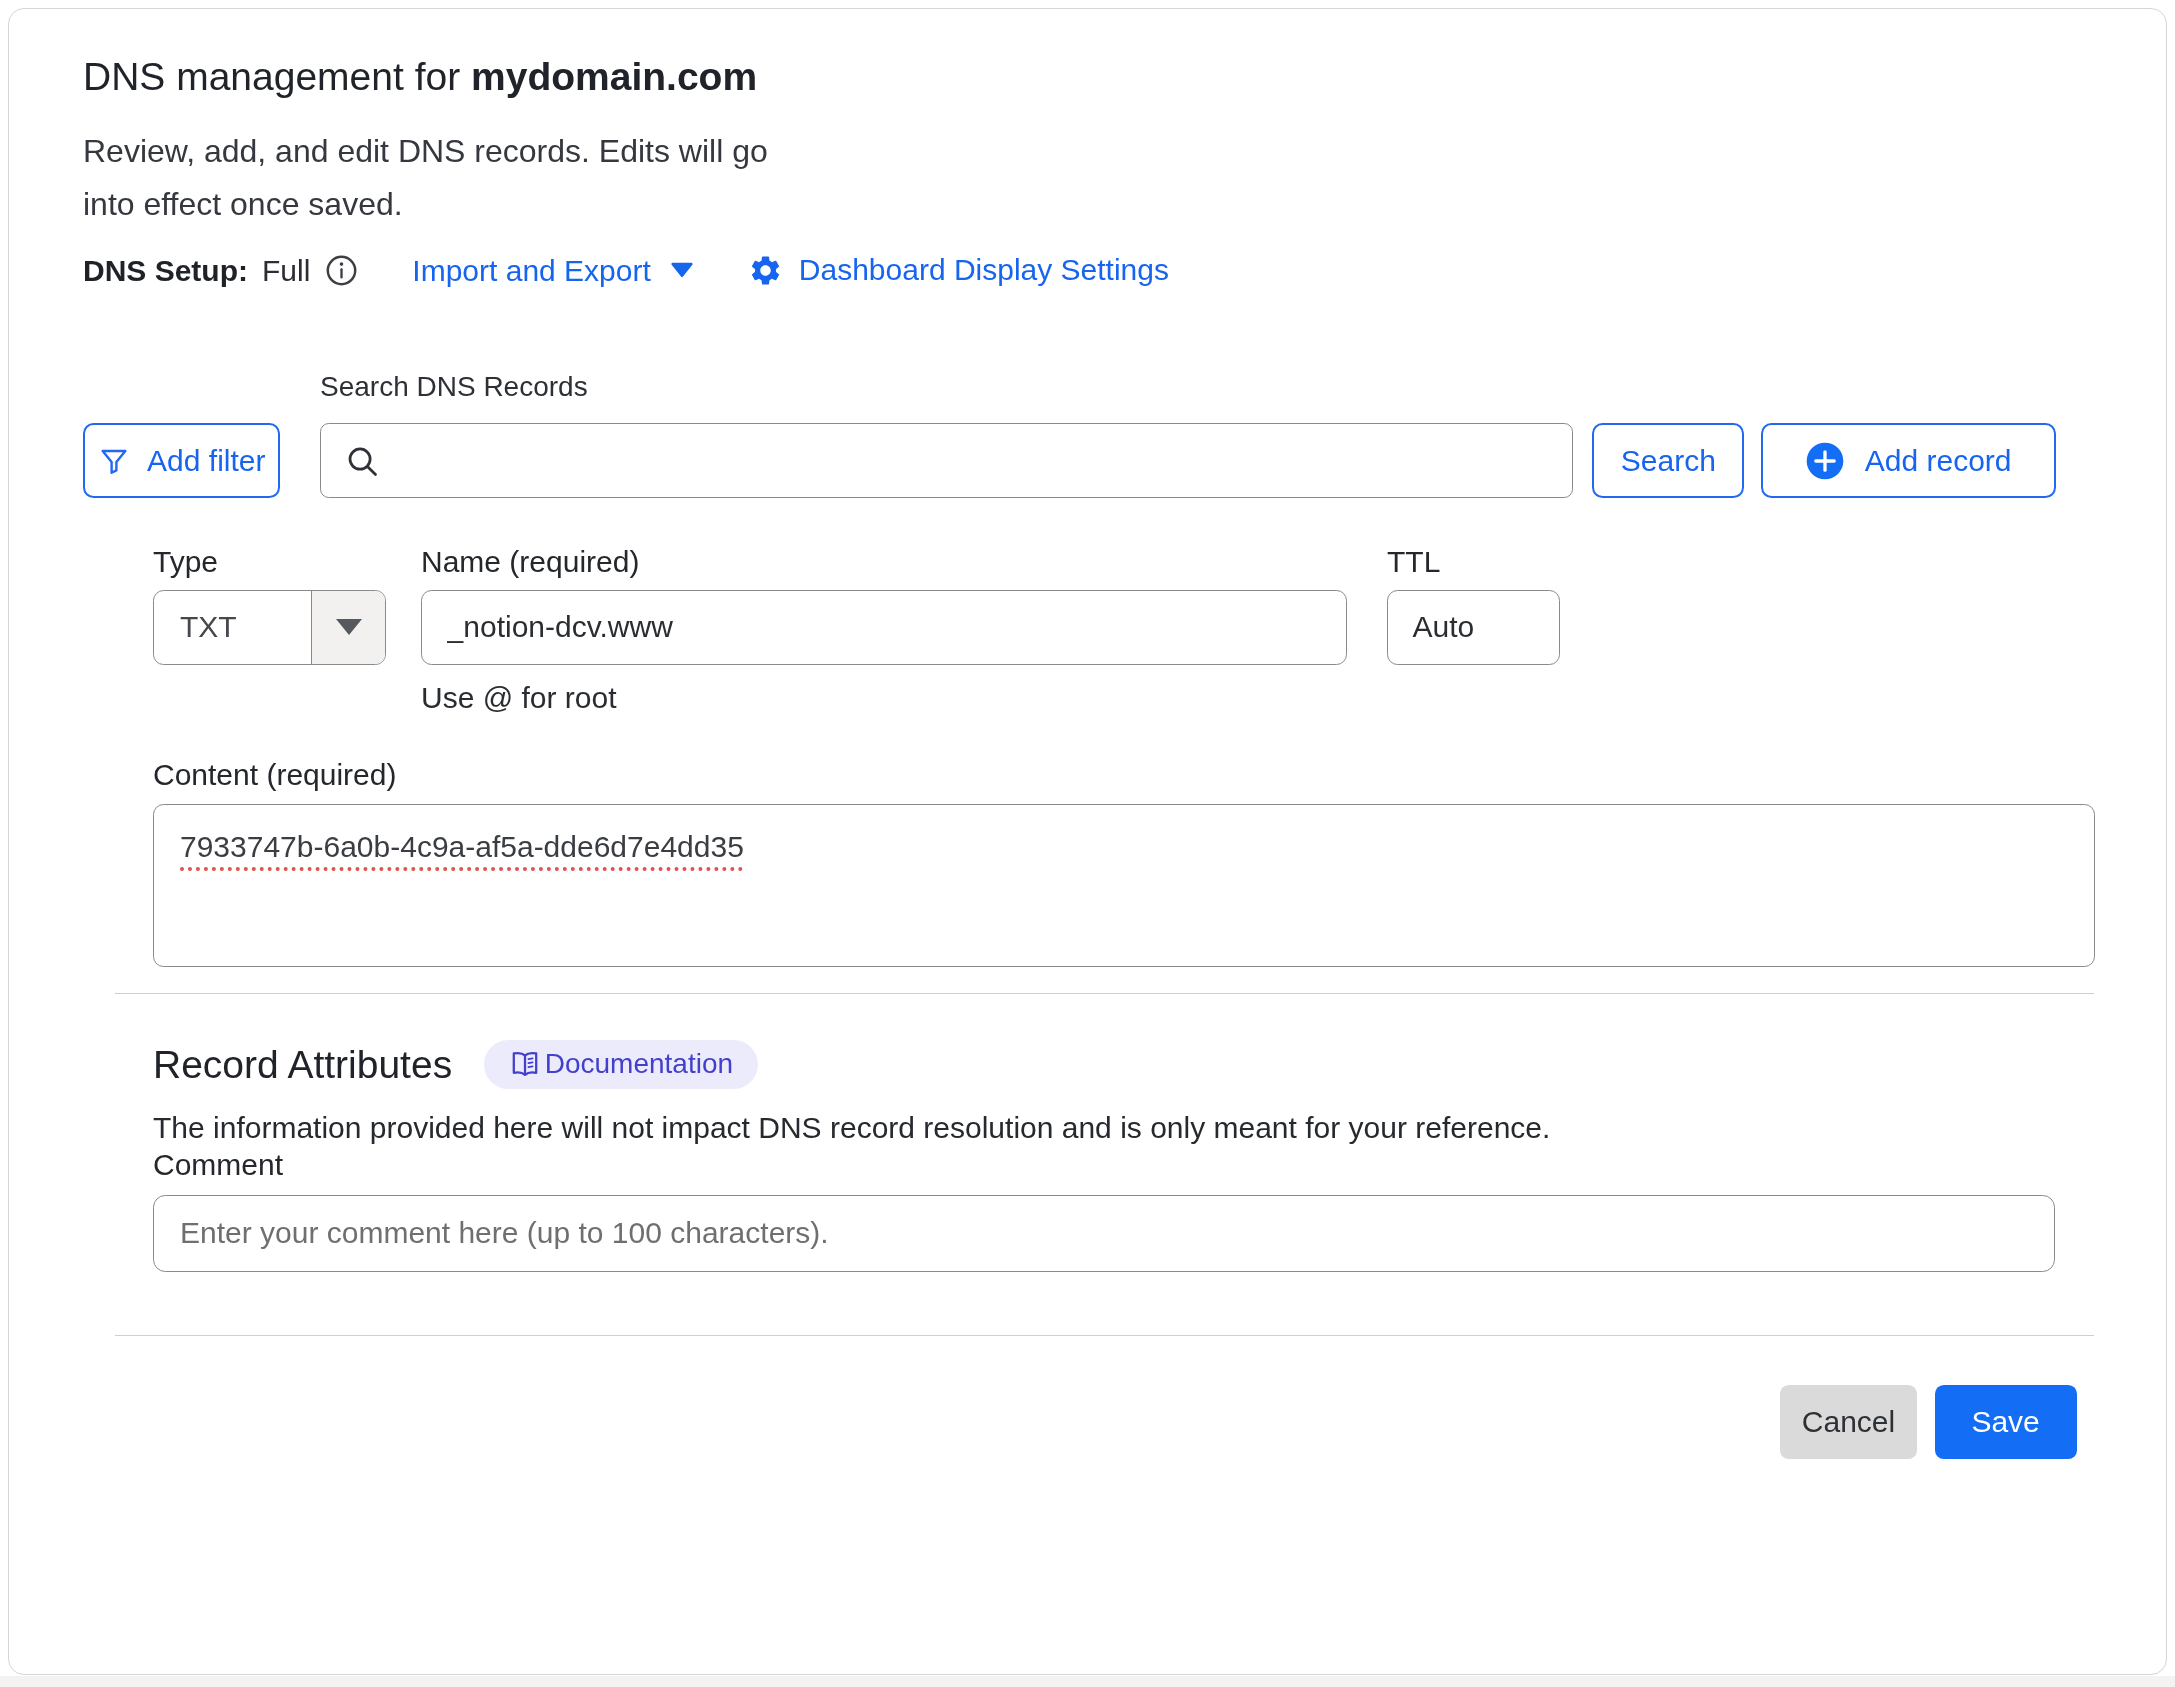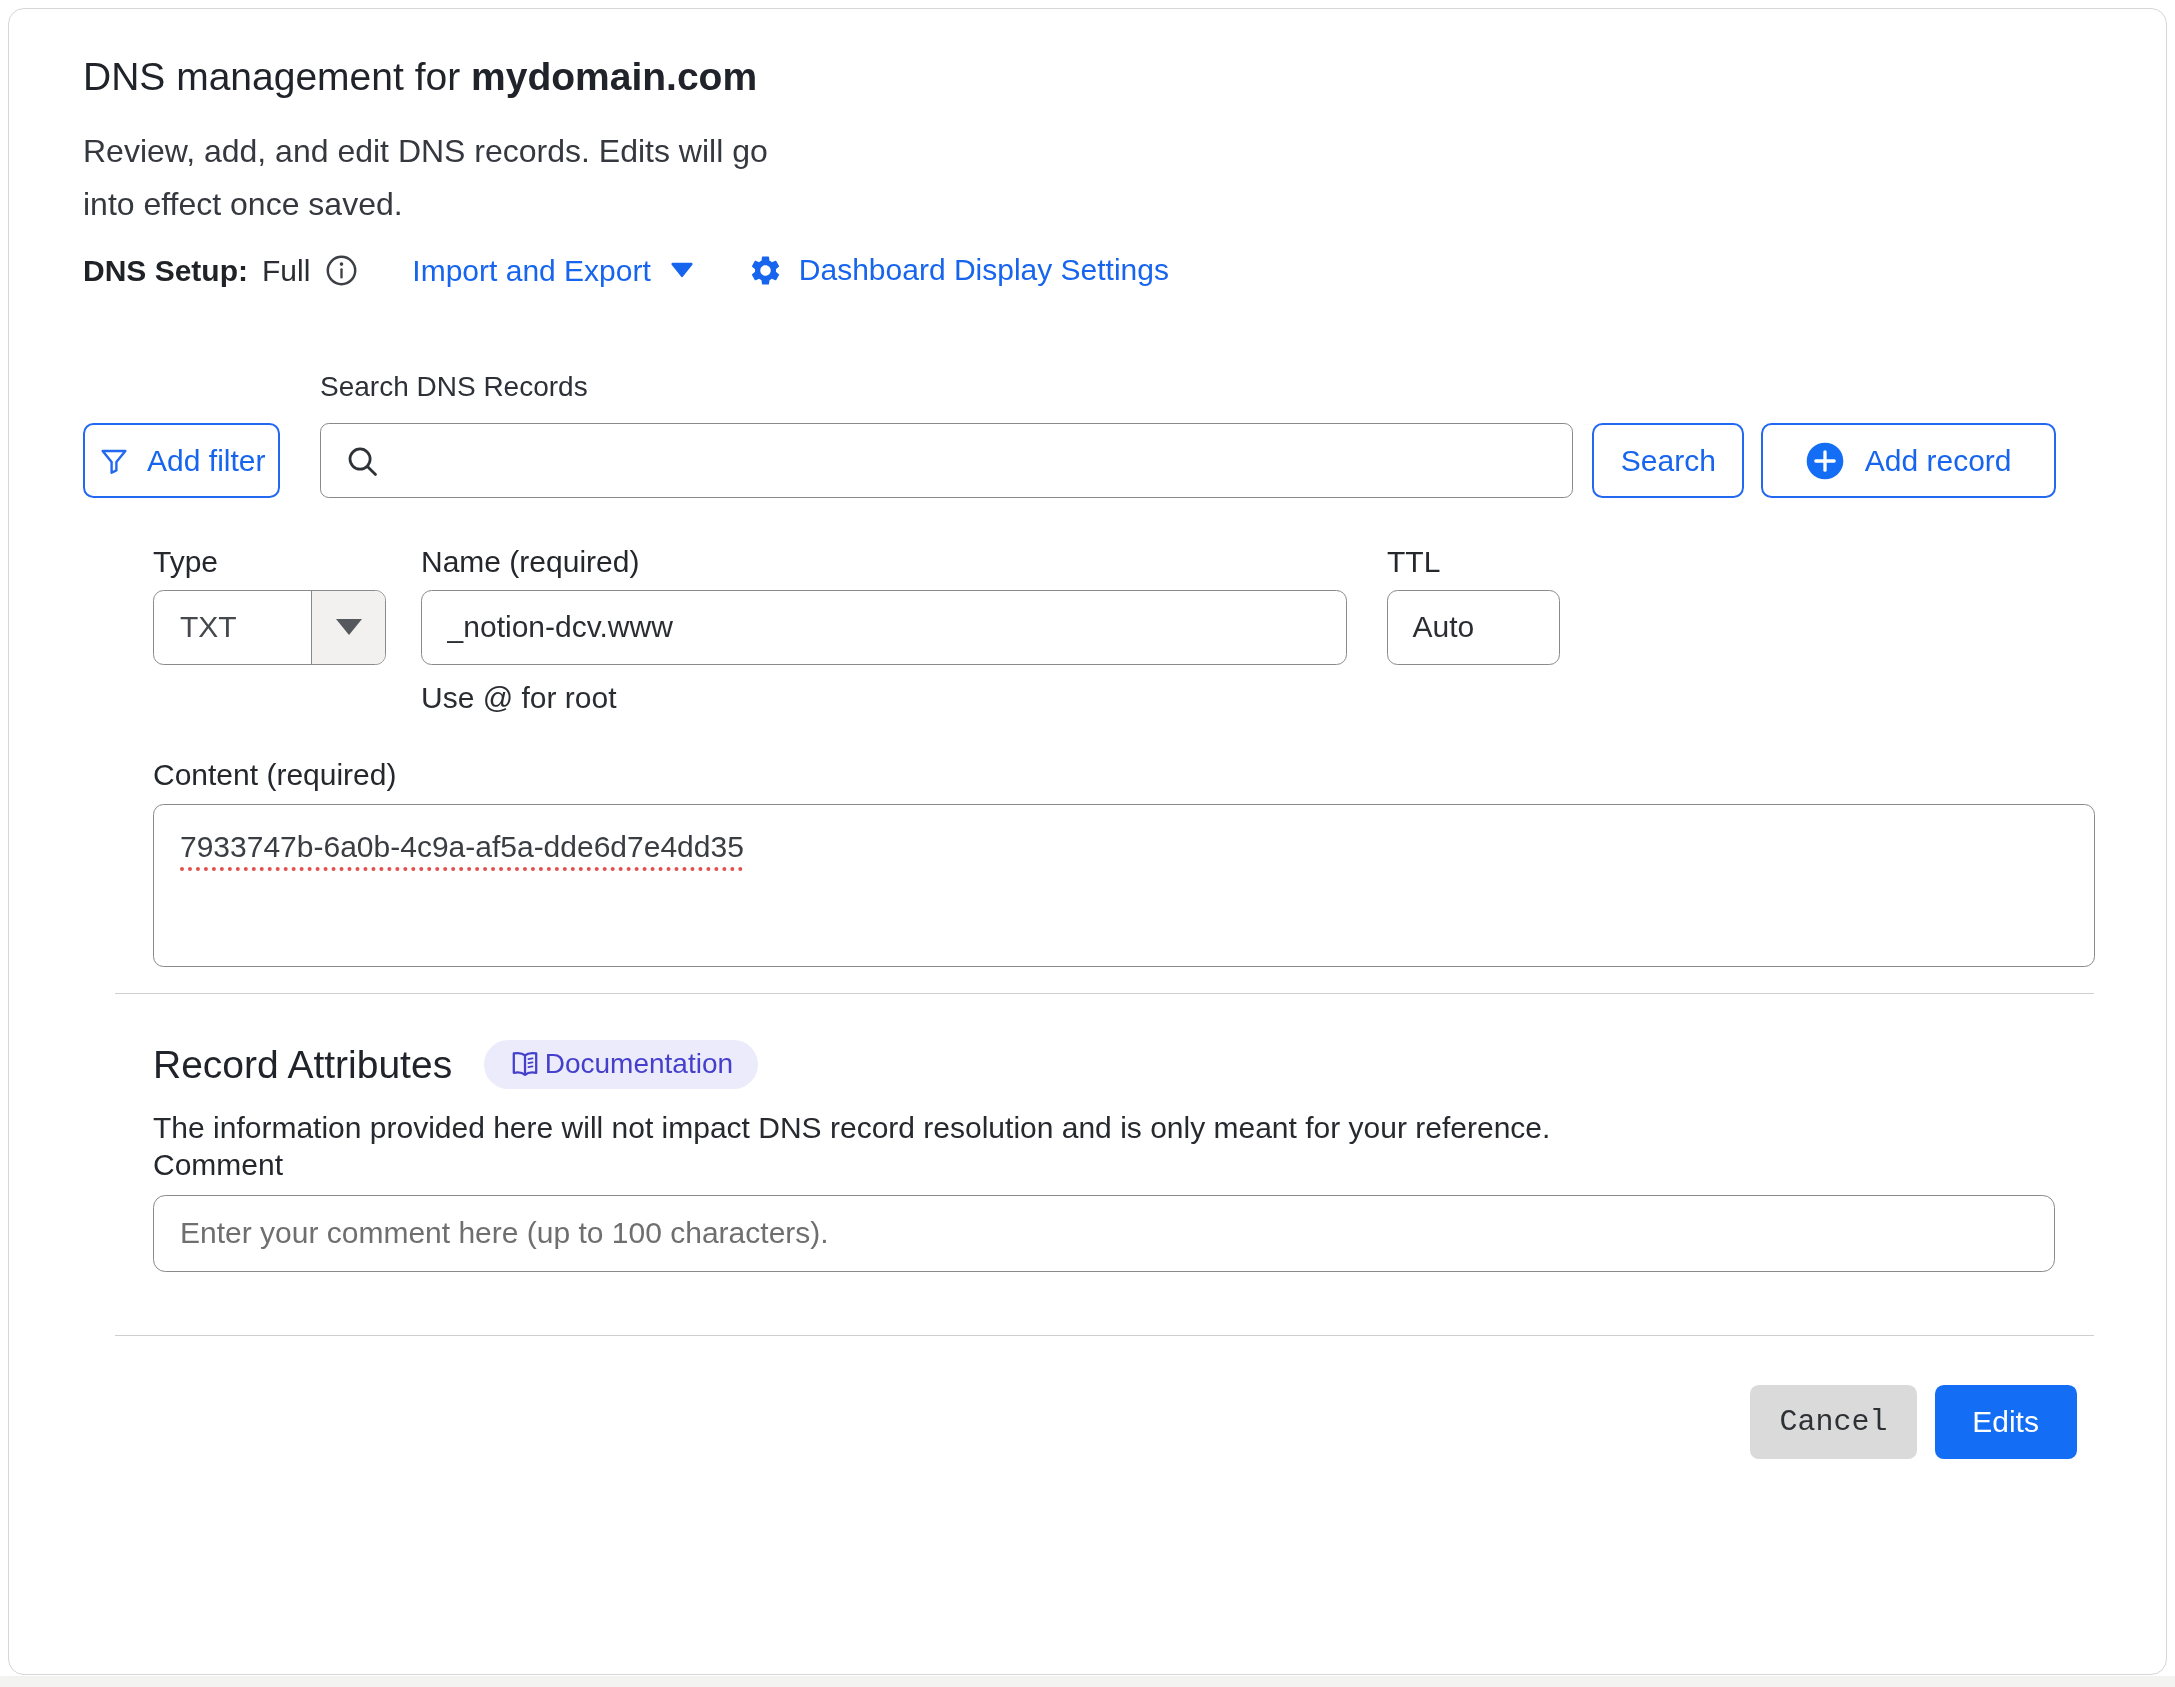--- a/index.html
+++ b/index.html
@@ -115,22 +115,22 @@
     margin-top: 12.3px; margin-left: 70px;
     width: 1902px; height: 77px; border: 1.8px solid #8a8a8a; border-radius: 12.3px;
     padding: 0 26px; font-size: 30px; font-family: inherit; color: #202329; outline: none;
   }
   .comment-input::placeholder { color: #6f6f6f; opacity: 1; }
 
   
   .footer-divider { margin-top: 63px; }
   .footer-row { margin-top: 49px; width: 2012px; display: flex; justify-content: flex-end; padding-right: 18.4px; }
   .btn-cancel {
-    width: 167px; height: 74px; border: none; border-radius: 8.8px;
-    background: #dadada; color: #2d3035; font-size: 30px; font-family: Liberation Mono, monospace; cursor: pointer;
+    width: 137px; height: 74px; border: none; border-radius: 8.8px;
+    background: #dadada; color: #2d3035; font-size: 30px; font-family: Liberation Sans, sans-serif; cursor: pointer;
   }
   .btn-save {
     margin-left: 17.6px; width: 142px; height: 74px; border: none; border-radius: 8.8px;
     background: #146ef5; color: #ffffff; font-size: 30px; font-family: inherit; cursor: pointer;
   }
   .bottom-strip { position: absolute; left: 0; bottom: 0; width: 2175px; height: 11.4px; background: #f3f3f2; }
   svg { display: block; }
 </style>
 </head>
 <body>
@@ -267,20 +267,20 @@
     <div class="attrs-desc">The information provided here will not impact DNS record resolution and is only meant for your reference.</div>
 
     <label class="comment-label">Comment</label>
     <input class="comment-input" type="text" placeholder="Enter your comment here (up to 100 characters)." style="">
 
     <div class="divider footer-divider"></div>
 
     
     <div class="footer-row">
       <button class="btn-cancel">Cancel</button>
-      <button class="btn-save">Edits</button>
+      <button class="btn-save">Save</button>
     </div>
 
   </div>
 </div>
 
 <div class="bottom-strip"></div>
 
 
 </body></html>

